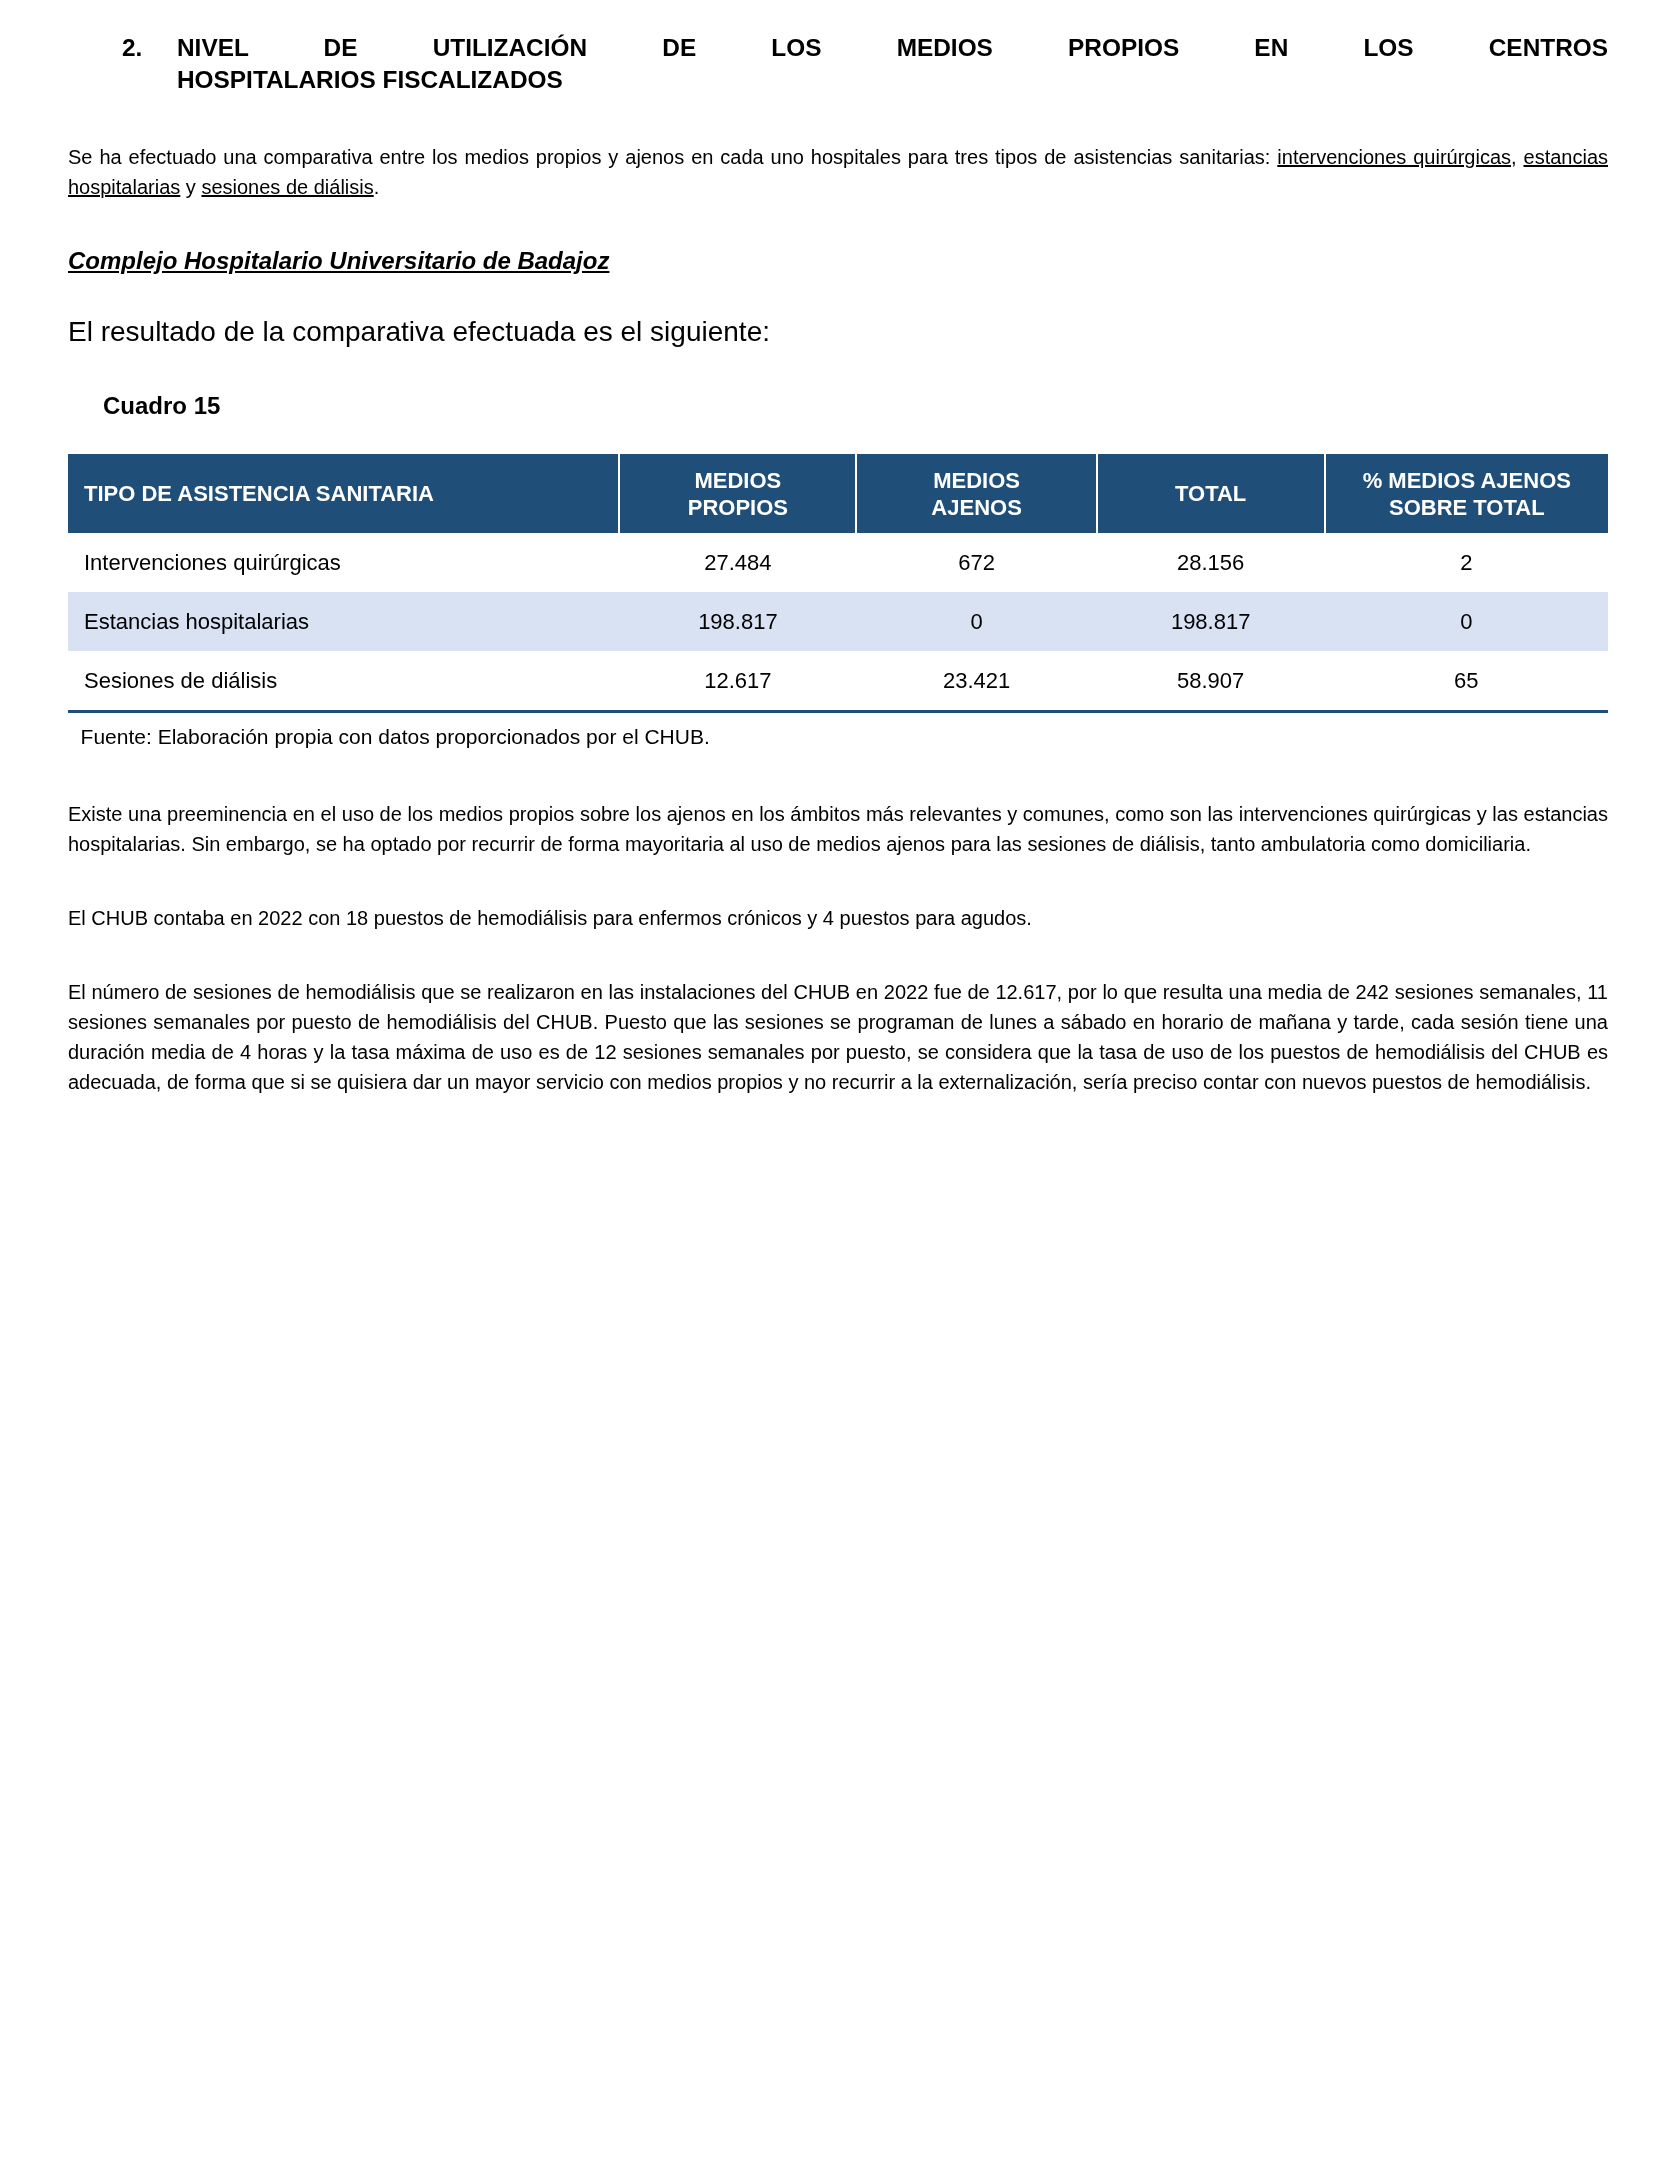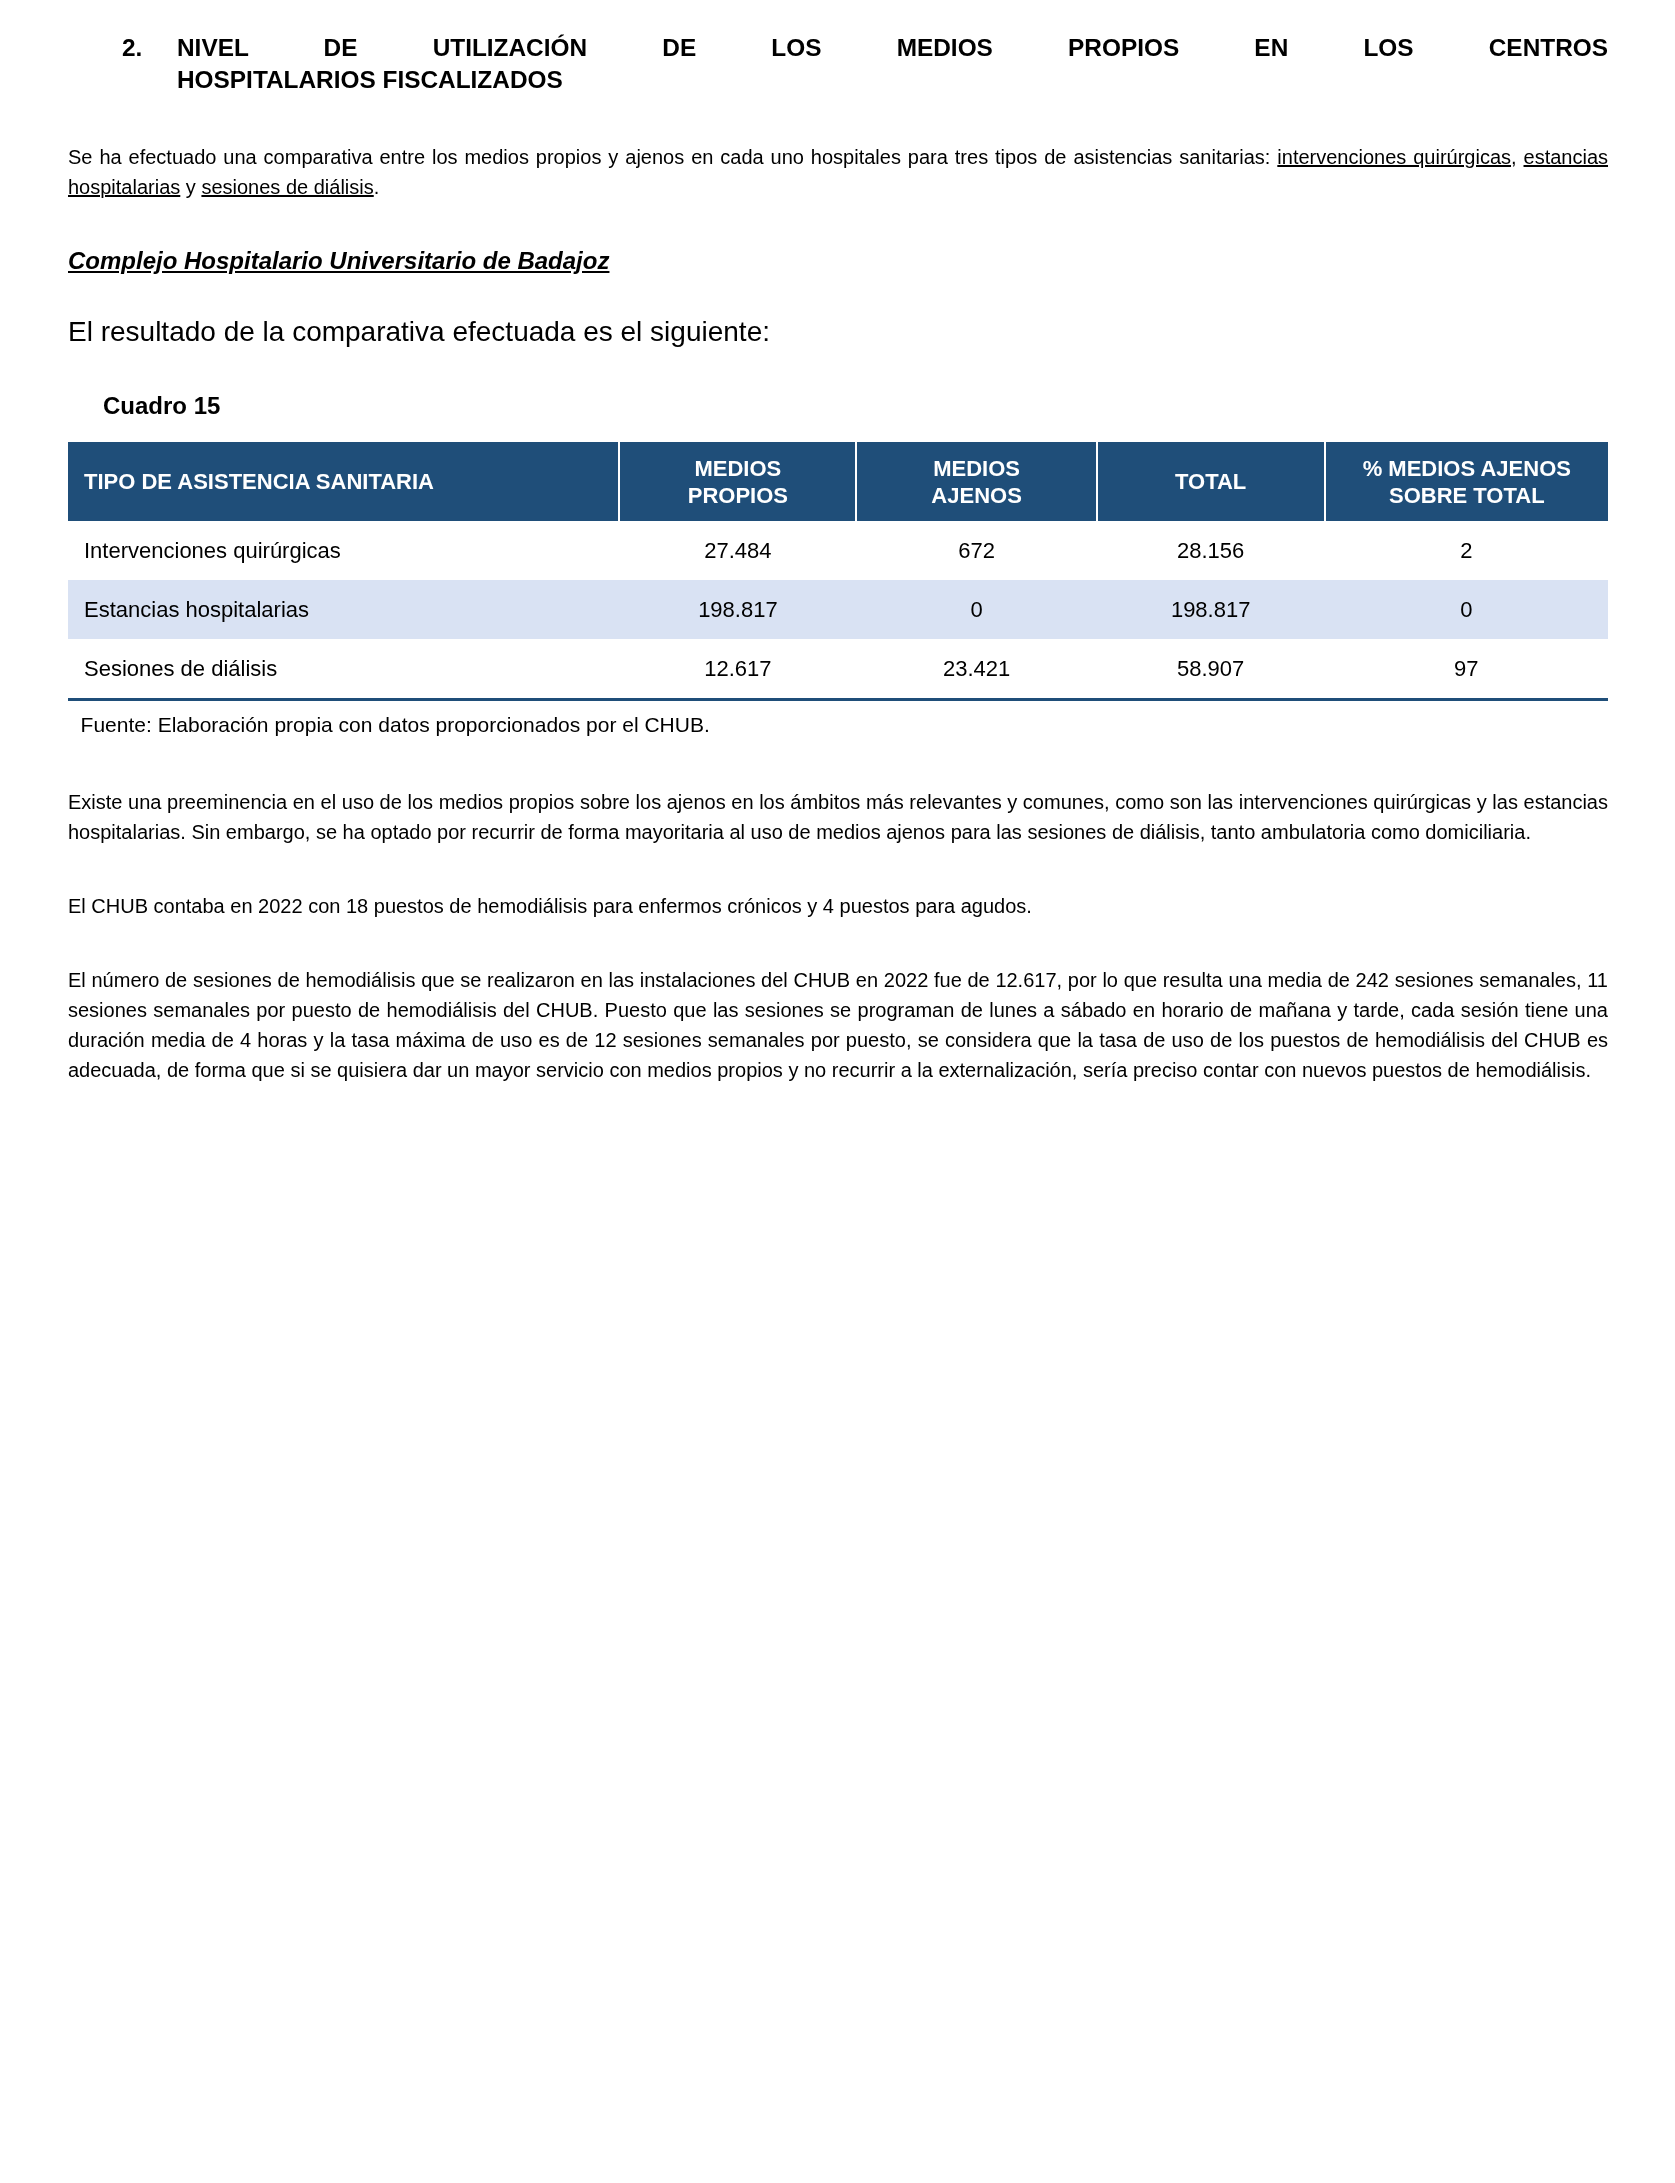--- a/index.html
+++ b/index.html
@@ -52,21 +52,21 @@
     margin-bottom: 43px;
   }
 
   
   .caption {
     display: flex;
     align-items: flex-start;
     font-weight: bold;
     font-size: 24px;
     line-height: 32px;
-    margin-bottom: 20px;
+    margin-bottom: 32px;
   }
   .caption-label { flex: 0 0 197px; padding-left: 35px; }
   .caption-title { flex: 1; text-align: center; white-space: pre-line; }
 
   
   table.data-table {
     width: 100%;
     border-collapse: collapse;
     table-layout: fixed;
     border-bottom: 3.2px solid #1F4E79;
@@ -164,21 +164,21 @@
         <td>198.817</td>
         <td>0</td>
         <td>198.817</td>
         <td>0</td>
       </tr>
       <tr>
         <td>Sesiones de diálisis</td>
         <td>12.617</td>
         <td>23.421</td>
         <td>58.907</td>
-        <td>97</td>
+        <td>65</td>
       </tr>
     </tbody>
   </table>
 
   <p class="source-note">Fuente: Elaboración propia con datos proporcionados por el CHUB.</p>
 
   <p class="body-text">Existe una preeminencia en el uso de los medios propios sobre los ajenos en los ámbitos más relevantes y comunes, como son las intervenciones quirúrgicas y las estancias hospitalarias. Sin embargo, se ha optado por recurrir de forma mayoritaria al uso de medios ajenos para las sesiones de diálisis, tanto ambulatoria como domiciliaria.</p>
   <p class="body-text">El CHUB contaba en 2022 con 18 puestos de hemodiálisis para enfermos crónicos y 4 puestos para agudos.</p>
   <p class="body-text">El número de sesiones de hemodiálisis que se realizaron en las instalaciones del CHUB en 2022 fue de 12.617, por lo que resulta una media de 242 sesiones semanales, 11 sesiones semanales por puesto de hemodiálisis del CHUB. Puesto que las sesiones se programan de lunes a sábado en horario de mañana y tarde, cada sesión tiene una duración media de 4 horas y la tasa máxima de uso es de 12 sesiones semanales por puesto, se considera que la tasa de uso de los puestos de hemodiálisis del CHUB es adecuada, de forma que si se quisiera dar un mayor servicio con medios propios y no recurrir a la externalización, sería preciso contar con nuevos puestos de hemodiálisis.</p>
 

